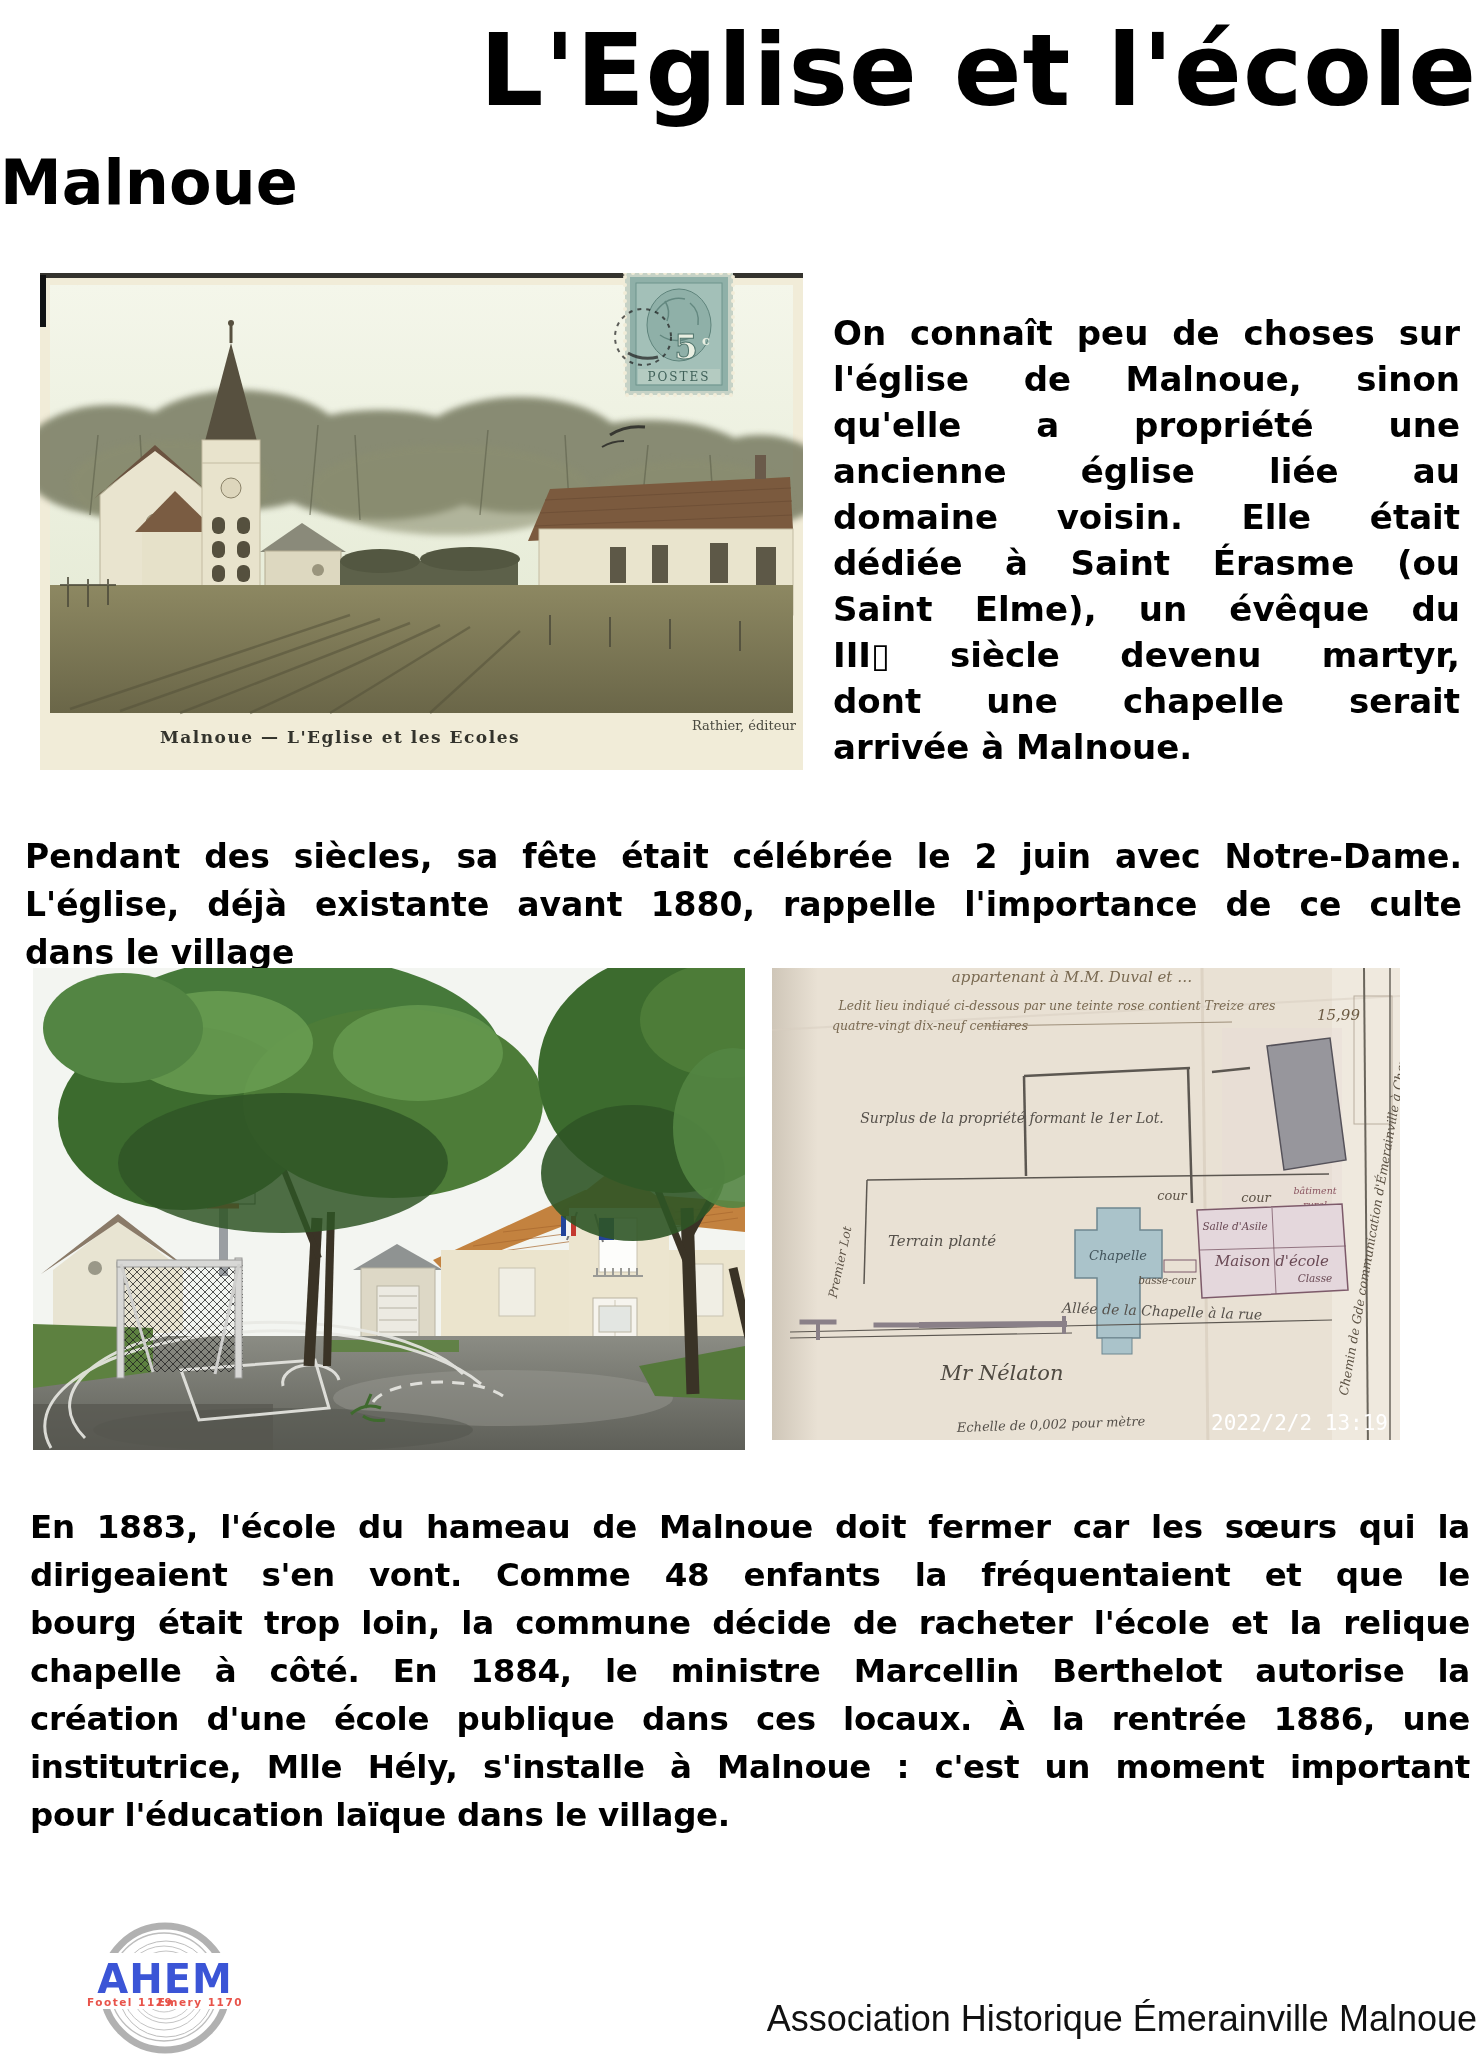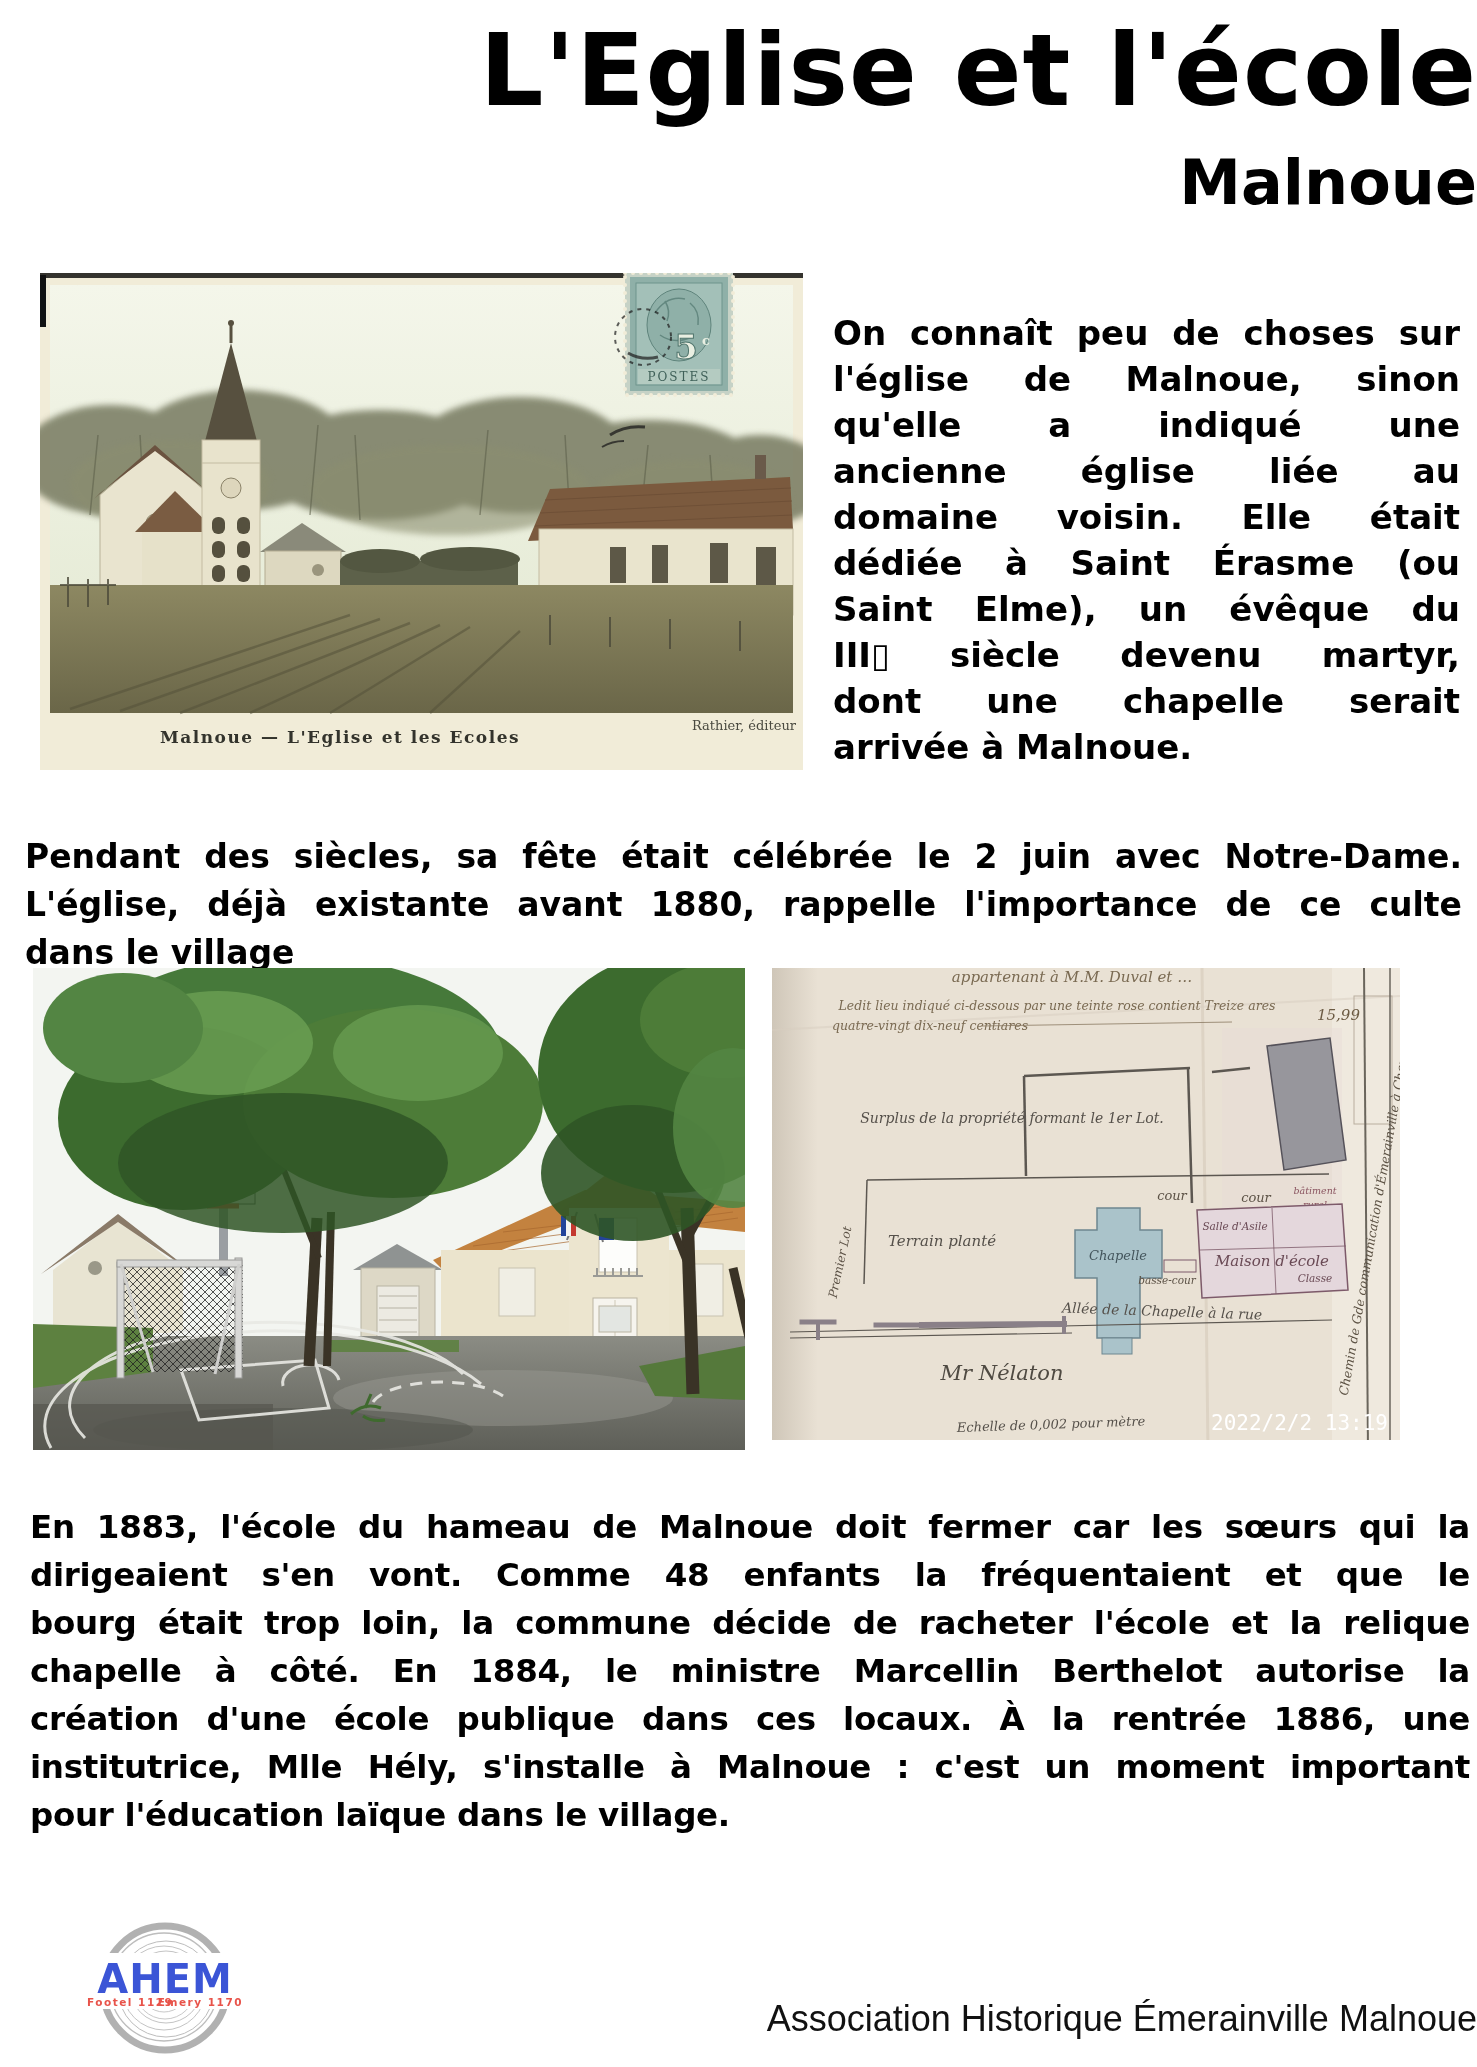--- a/index.html
+++ b/index.html
@@ -1,20 +1,20 @@
 <!DOCTYPE html>
 <html><head>
 <meta charset="utf-8">
 <style>
   html,body{margin:0;padding:0;background:#ffffff;}
   .page{position:relative;width:1477px;height:2067px;background:#ffffff;overflow:hidden;
         font-family:"DejaVu Sans",sans-serif;color:#000;}
   .title{position:absolute;top:16px;left:0;right:0;text-align:right;
          font-size:100px;font-weight:bold;letter-spacing:1px;line-height:1.1;}
-  .subtitle{position:absolute;top:146px;left:0;right:0;text-align:right;
+  .subtitle{position:absolute;top:146px;left:0;right:0;text-align:left;
             font-size:62px;font-weight:bold;}
   .textblock{position:absolute;font-weight:bold;}
   .intro{left:833px;top:310px;width:627px;font-size:34px;line-height:46px;}
   .para2{left:25px;top:793px;width:1437px;font-size:33px;line-height:48px;margin-top:40px;}
   .para3{left:30px;top:1503px;width:1440px;font-size:32.5px;line-height:48px;letter-spacing:-0.3px;}
   .jline{text-align:justify;text-align-last:justify;}
   .textblock .jline:last-child{text-align-last:left;}
   .imgbox{position:absolute;overflow:hidden;}
   .postcard{left:40px;top:273px;width:763px;height:497px;}
   .photo{left:33px;top:968px;width:712px;height:482px;}
@@ -181,21 +181,21 @@
       </g>
 
       <text x="300" y="470" text-anchor="middle" font-family="DejaVu Serif, serif" font-weight="bold" font-size="17" letter-spacing="1.5" fill="#33332c">Malnoue — L'Eglise et les Ecoles</text>
       <text x="756" y="457" text-anchor="end" font-family="DejaVu Serif, serif" font-size="13" fill="#4a4a40">Rathier, éditeur</text>
     </svg>
   </div>
 
   <div class="textblock intro">
       <div class="jline">On connaît peu de choses sur</div>
       <div class="jline">l'église de Malnoue, sinon</div>
-      <div class="jline">qu'elle a indiqué une</div>
+      <div class="jline">qu'elle a propriété une</div>
       <div class="jline">ancienne église liée au</div>
       <div class="jline">domaine voisin. Elle était</div>
       <div class="jline">dédiée à Saint Érasme (ou</div>
       <div class="jline">Saint Elme), un évêque du</div>
       <div class="jline">III▯ siècle devenu martyr,</div>
       <div class="jline">dont une chapelle serait</div>
       <div class="jline">arrivée à Malnoue.</div>
     </div>
 
   <div class="textblock para2">

